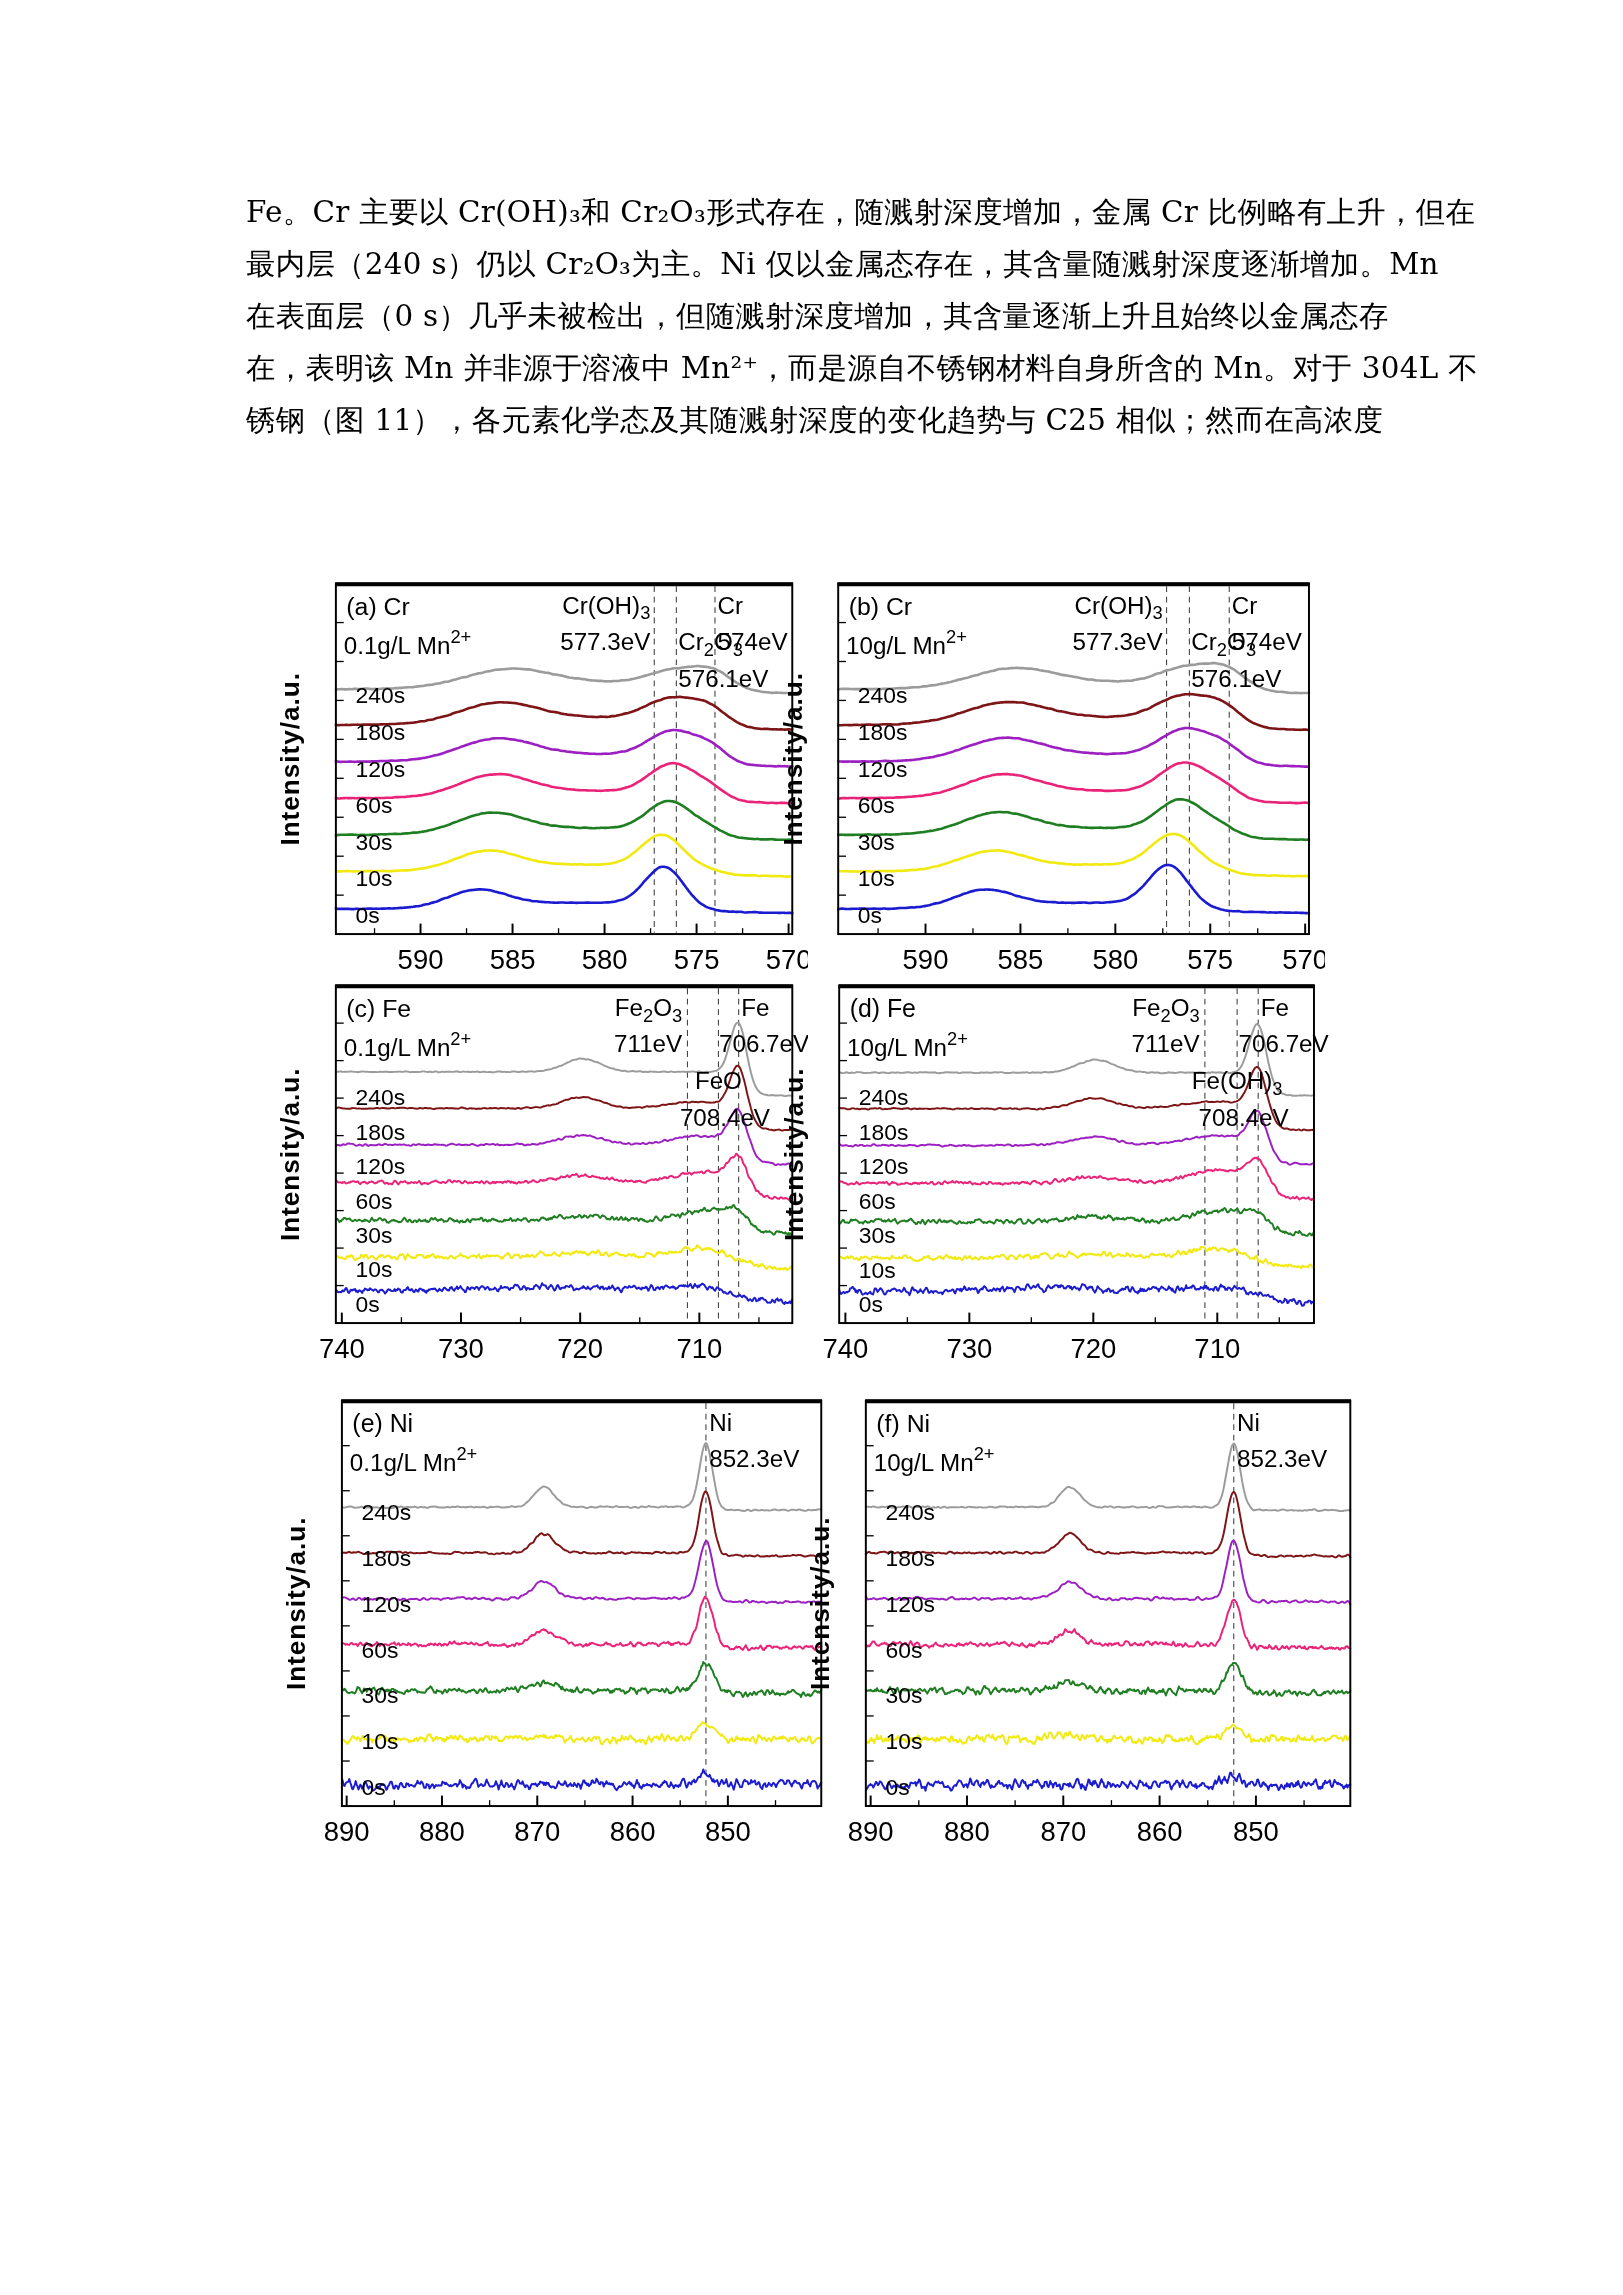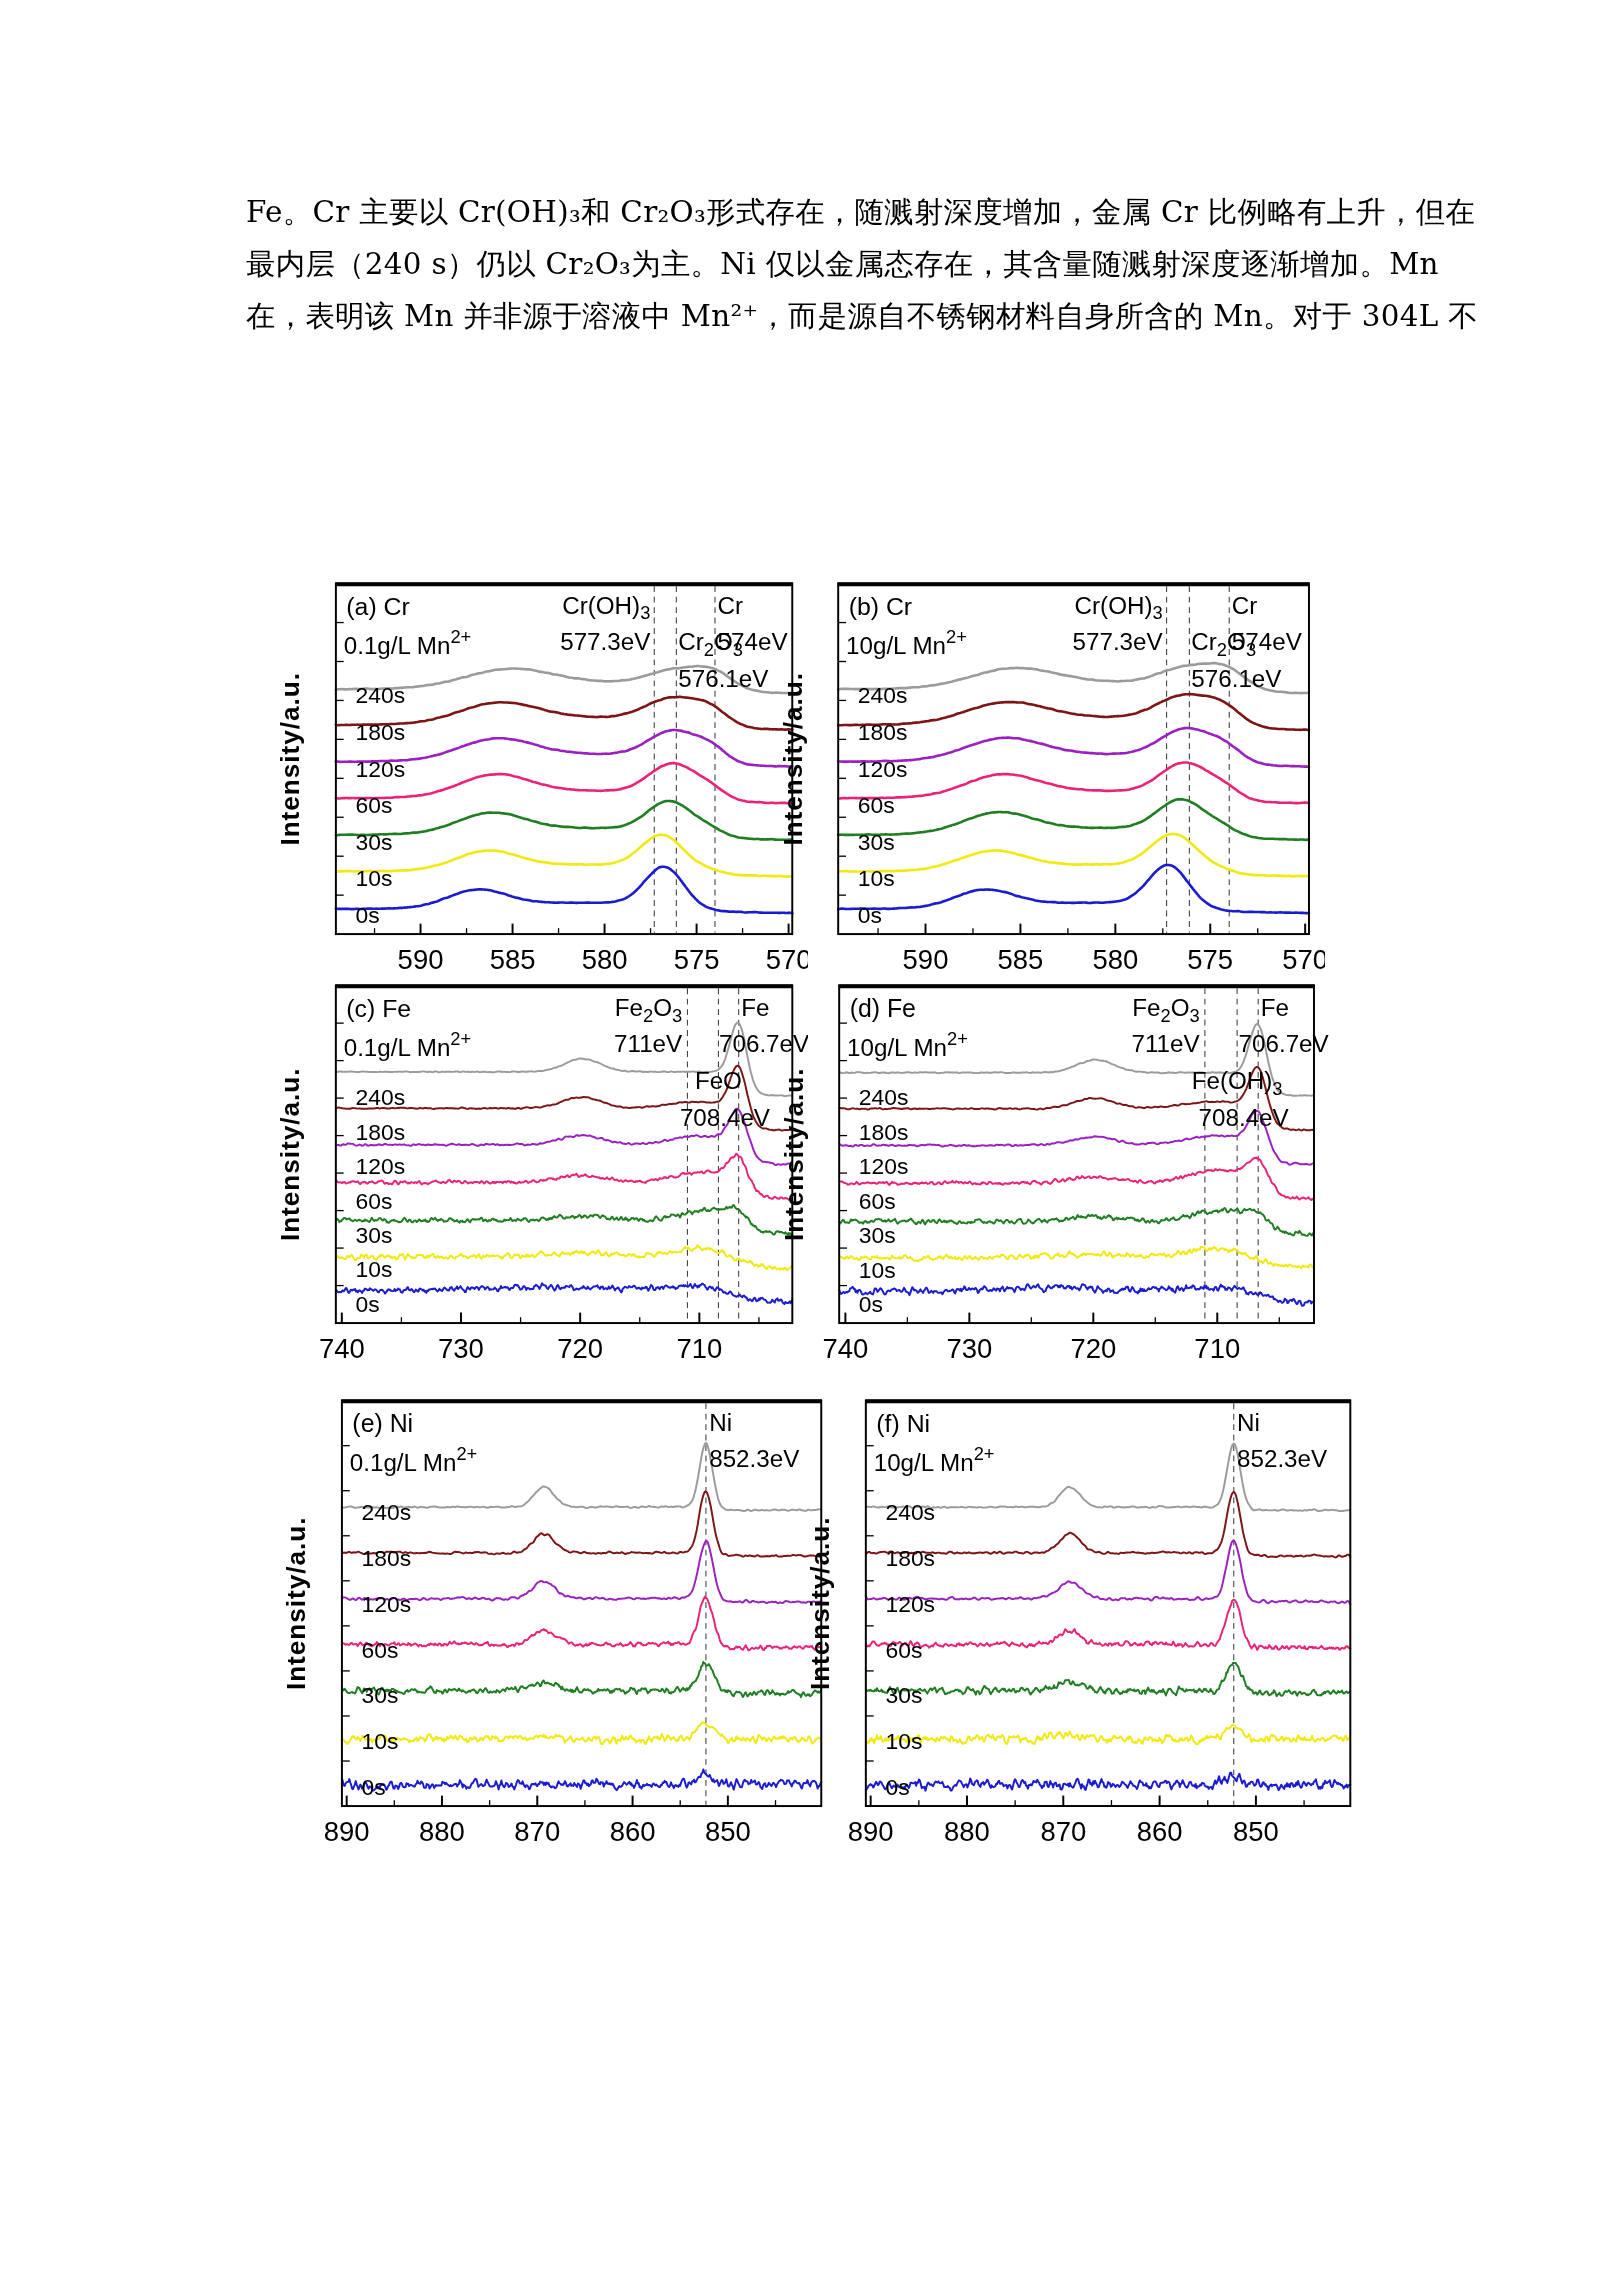--- a/index.html
+++ b/index.html
@@ -17,21 +17,23 @@
   #panel-e{left:283px;top:1398px;}
   #panel-f{left:807px;top:1398px;}
 </style>
 </head>
 <body>
 
 <div class="page">
   <div class="paragraph">
       <div class="tline">Fe。Cr 主要以 Cr(OH)₃和 Cr₂O₃形式存在，随溅射深度增加，金属 Cr 比例略有上升，但在</div>
       <div class="tline">最内层（240 s）仍以 Cr₂O₃为主。Ni 仅以金属态存在，其含量随溅射深度逐渐增加。Mn</div>
+      <div class="tline">在表面层（0 s）几乎未被检出，但随溅射深度增加，其含量逐渐上升且始终以金属态存</div>
       <div class="tline">在，表明该 Mn 并非源于溶液中 Mn²⁺，而是源自不锈钢材料自身所含的 Mn。对于 304L 不</div>
+      <div class="tline">锈钢（图 11），各元素化学态及其随溅射深度的变化趋势与 C25 相似；然而在高浓度</div>
     </div>
   <div class="figure">
     <div class="panel" id="panel-a">
         <svg width="531" height="408" viewBox="0 0 812 624">
           <line x1="576.9112903225812" y1="8" x2="576.9112903225812" y2="538" stroke="#3c3c3c" stroke-width="1.6" stroke-dasharray="9,7"></line>
           <line x1="610.6854838709663" y1="8" x2="610.6854838709663" y2="538" stroke="#3c3c3c" stroke-width="1.6" stroke-dasharray="9,7"></line>
           <line x1="669.7903225806442" y1="8" x2="669.7903225806442" y2="538" stroke="#3c3c3c" stroke-width="1.6" stroke-dasharray="9,7"></line>
           <polyline points="90.0,501.1 91.7,501.3 93.3,501.4 95.0,501.4 96.6,501.4 98.3,501.4 100.0,501.4 101.6,501.5 103.3,501.5 105.0,501.5 106.6,501.5 108.3,501.4 109.9,501.5 111.6,501.6 113.3,501.8 114.9,501.8 116.6,501.8 118.3,501.7 119.9,501.5 121.6,501.3 123.2,501.3 124.9,501.5 126.6,501.6 128.2,501.7 129.9,501.6 131.5,501.5 133.2,501.4 134.9,501.3 136.5,501.2 138.2,501.1 139.9,501.0 141.5,501.0 143.2,501.0 144.8,501.1 146.5,501.2 148.2,501.2 149.8,501.2 151.5,501.1 153.2,501.2 154.8,501.3 156.5,501.3 158.1,501.2 159.8,501.1 161.5,501.1 163.1,501.1 164.8,501.0 166.4,500.9 168.1,500.8 169.8,500.7 171.4,500.7 173.1,500.7 174.8,500.8 176.4,500.8 178.1,500.7 179.7,500.7 181.4,500.6 183.1,500.6 184.7,500.3 186.4,500.1 188.1,500.0 189.7,500.0 191.4,499.9 193.0,499.8 194.7,499.6 196.4,499.5 198.0,499.4 199.7,499.2 201.3,499.0 203.0,498.8 204.7,498.7 206.3,498.5 208.0,498.3 209.7,498.0 211.3,497.7 213.0,497.5 214.6,497.4 216.3,497.3 218.0,497.1 219.6,496.7 221.3,496.2 223.0,495.6 224.6,495.1 226.3,494.7 227.9,494.5 229.6,494.3 231.3,494.0 232.9,493.5 234.6,492.9 236.2,492.3 237.9,491.9 239.6,491.5 241.2,491.1 242.9,490.7 244.6,490.1 246.2,489.4 247.9,488.7 249.5,487.9 251.2,487.1 252.9,486.4 254.5,485.7 256.2,485.3 257.9,484.9 259.5,484.5 261.2,484.0 262.8,483.3 264.5,482.6 266.2,481.9 267.8,481.2 269.5,480.6 271.1,480.0 272.8,479.4 274.5,478.8 276.1,478.2 277.8,477.5 279.5,476.9 281.1,476.3 282.8,475.8 284.4,475.3 286.1,474.8 287.8,474.4 289.4,474.1 291.1,473.7 292.8,473.3 294.4,472.9 296.1,472.7 297.7,472.7 299.4,472.6 301.1,472.4 302.7,472.2 304.4,472.0 306.0,471.8 307.7,471.7 309.4,471.6 311.0,471.5 312.7,471.6 314.4,471.8 316.0,471.9 317.7,472.0 319.3,472.1 321.0,472.2 322.7,472.5 324.3,472.8 326.0,473.1 327.7,473.4 329.3,473.9 331.0,474.3 332.6,474.8 334.3,475.2 336.0,475.7 337.6,476.2 339.3,476.7 340.9,477.0 342.6,477.3 344.3,477.5 345.9,477.9 347.6,478.3 349.3,478.9 350.9,479.6 352.6,480.3 354.2,480.9 355.9,481.3 357.6,481.8 359.2,482.4 360.9,482.9 362.6,483.5 364.2,483.9 365.9,484.3 367.5,484.6 369.2,484.9 370.9,485.4 372.5,485.9 374.2,486.5 375.8,486.9 377.5,487.2 379.2,487.4 380.8,487.6 382.5,487.8 384.2,488.0 385.8,488.3 387.5,488.8 389.1,489.3 390.8,489.6 392.5,489.7 394.1,489.7 395.8,489.7 397.5,489.8 399.1,490.1 400.8,490.3 402.4,490.6 404.1,490.7 405.8,490.8 407.4,490.9 409.1,491.1 410.7,491.3 412.4,491.3 414.1,491.3 415.7,491.3 417.4,491.5 419.1,491.6 420.7,491.8 422.4,491.9 424.0,491.9 425.7,492.0 427.4,492.0 429.0,491.9 430.7,491.9 432.4,491.8 434.0,491.8 435.7,491.7 437.3,491.7 439.0,491.8 440.7,492.0 442.3,492.1 444.0,492.0 445.6,492.0 447.3,491.9 449.0,491.9 450.6,491.9 452.3,491.9 454.0,492.0 455.6,492.1 457.3,492.2 458.9,492.2 460.6,492.1 462.3,492.1 463.9,492.1 465.6,492.1 467.3,492.1 468.9,492.1 470.6,492.0 472.2,491.9 473.9,491.8 475.6,491.9 477.2,491.9 478.9,492.0 480.5,492.0 482.2,492.0 483.9,492.0 485.5,492.1 487.2,492.1 488.9,492.0 490.5,492.0 492.2,492.1 493.8,492.1 495.5,492.1 497.2,492.0 498.8,491.8 500.5,491.7 502.2,491.6 503.8,491.6 505.5,491.5 507.1,491.5 508.8,491.3 510.5,491.2 512.1,491.0 513.8,490.7 515.4,490.5 517.1,490.2 518.8,489.7 520.4,489.2 522.1,488.8 523.8,488.3 525.4,488.0 527.1,487.5 528.7,487.1 530.4,486.5 532.1,485.7 533.7,484.8 535.4,483.9 537.1,482.9 538.7,481.8 540.4,480.6 542.0,479.4 543.7,478.2 545.4,476.9 547.0,475.4 548.7,473.8 550.3,472.3 552.0,470.6 553.7,468.9 555.3,467.0 557.0,465.1 558.7,463.1 560.3,461.1 562.0,459.2 563.6,457.4 565.3,455.6 567.0,453.9 568.6,452.2 570.3,450.4 572.0,448.7 573.6,447.0 575.3,445.4 576.9,443.9 578.6,442.3 580.3,440.9 581.9,439.7 583.6,438.6 585.2,437.9 586.9,437.3 588.6,437.0 590.2,437.0 591.9,437.1 593.6,437.3 595.2,437.7 596.9,438.2 598.5,438.8 600.2,439.8 601.9,441.0 603.5,442.4 605.2,443.8 606.9,445.2 608.5,446.8 610.2,448.5 611.8,450.5 613.5,452.6 615.2,454.7 616.8,456.8 618.5,459.0 620.1,461.3 621.8,463.6 623.5,465.8 625.1,468.0 626.8,470.2 628.5,472.4 630.1,474.7 631.8,476.8 633.4,478.8 635.1,480.7 636.8,482.5 638.4,484.3 640.1,486.1 641.8,487.8 643.4,489.4 645.1,491.0 646.7,492.4 648.4,493.5 650.1,494.5 651.7,495.5 653.4,496.6 655.0,497.6 656.7,498.5 658.4,499.2 660.0,499.8 661.7,500.3 663.4,500.7 665.0,501.2 666.7,501.7 668.3,502.2 670.0,502.7 671.7,503.2 673.3,503.6 675.0,503.8 676.7,504.1 678.3,504.5 680.0,504.8 681.6,504.9 683.3,504.9 685.0,504.9 686.6,505.1 688.3,505.3 689.9,505.6 691.6,505.7 693.3,505.8 694.9,505.7 696.6,505.6 698.3,505.7 699.9,505.9 701.6,506.1 703.2,506.1 704.9,506.0 706.6,505.8 708.2,505.8 709.9,506.0 711.6,506.3 713.2,506.7 714.9,506.9 716.5,507.0 718.2,506.9 719.9,506.8 721.5,506.7 723.2,506.6 724.8,506.6 726.5,506.6 728.2,506.5 729.8,506.5 731.5,506.4 733.2,506.5 734.8,506.7 736.5,507.0 738.1,507.2 739.8,507.2 741.5,507.2 743.1,507.3 744.8,507.3 746.5,507.4 748.1,507.4 749.8,507.3 751.4,507.3 753.1,507.3 754.8,507.3 756.4,507.3 758.1,507.4 759.7,507.3 761.4,507.3 763.1,507.3 764.7,507.4 766.4,507.6 768.1,507.6 769.7,507.6 771.4,507.4 773.0,507.3 774.7,507.4 776.4,507.5 778.0,507.7 779.7,507.7 781.4,507.6 783.0,507.5 784.7,507.5 786.3,507.8 788.0,508.3" fill="none" stroke="#1b1bd0" stroke-width="4" stroke-linejoin="round" stroke-linecap="round"></polyline>
           <polyline points="90.0,444.6 91.7,444.3 93.3,444.1 95.0,444.1 96.6,444.1 98.3,444.1 100.0,444.0 101.6,444.0 103.3,443.9 105.0,443.8 106.6,443.8 108.3,443.8 109.9,443.8 111.6,443.9 113.3,444.0 114.9,444.2 116.6,444.2 118.3,444.2 119.9,444.1 121.6,444.0 123.2,443.9 124.9,444.0 126.6,444.1 128.2,444.2 129.9,444.2 131.5,444.1 133.2,443.9 134.9,443.8 136.5,443.8 138.2,443.8 139.9,443.7 141.5,443.7 143.2,443.7 144.8,443.7 146.5,443.9 148.2,444.0 149.8,443.9 151.5,443.8 153.2,443.7 154.8,443.6 156.5,443.6 158.1,443.6 159.8,443.5 161.5,443.4 163.1,443.4 164.8,443.5 166.4,443.7 168.1,443.8 169.8,443.9 171.4,443.9 173.1,443.8 174.8,443.7 176.4,443.5 178.1,443.4 179.7,443.3 181.4,443.2 183.1,443.1 184.7,443.0 186.4,442.8 188.1,442.8 189.7,442.7 191.4,442.7 193.0,442.6 194.7,442.5 196.4,442.5 198.0,442.6 199.7,442.5 201.3,442.4 203.0,442.2 204.7,442.1 206.3,441.9 208.0,441.6 209.7,441.3 211.3,441.1 213.0,440.9 214.6,440.7 216.3,440.5 218.0,440.2 219.6,440.0 221.3,439.7 223.0,439.5 224.6,439.3 226.3,439.1 227.9,438.8 229.6,438.3 231.3,437.9 232.9,437.5 234.6,437.1 236.2,436.7 237.9,436.3 239.6,435.8 241.2,435.3 242.9,435.0 244.6,434.7 246.2,434.4 247.9,433.9 249.5,433.3 251.2,432.8 252.9,432.2 254.5,431.8 256.2,431.3 257.9,430.8 259.5,430.3 261.2,429.7 262.8,429.0 264.5,428.3 266.2,427.6 267.8,427.0 269.5,426.2 271.1,425.5 272.8,424.8 274.5,424.3 276.1,423.8 277.8,423.2 279.5,422.7 281.1,422.2 282.8,421.5 284.4,420.8 286.1,420.1 287.8,419.4 289.4,418.7 291.1,418.0 292.8,417.5 294.4,417.0 296.1,416.7 297.7,416.3 299.4,415.8 301.1,415.3 302.7,414.9 304.4,414.5 306.0,414.1 307.7,413.9 309.4,413.7 311.0,413.5 312.7,413.3 314.4,412.9 316.0,412.6 317.7,412.4 319.3,412.3 321.0,412.2 322.7,412.1 324.3,412.1 326.0,412.2 327.7,412.3 329.3,412.3 331.0,412.4 332.6,412.4 334.3,412.5 336.0,412.6 337.6,412.9 339.3,413.3 340.9,413.6 342.6,413.8 344.3,414.0 345.9,414.2 347.6,414.6 349.3,415.1 350.9,415.8 352.6,416.4 354.2,416.9 355.9,417.3 357.6,417.5 359.2,417.9 360.9,418.3 362.6,418.8 364.2,419.2 365.9,419.7 367.5,420.2 369.2,420.8 370.9,421.4 372.5,421.9 374.2,422.4 375.8,422.9 377.5,423.4 379.2,423.8 380.8,424.2 382.5,424.6 384.2,425.0 385.8,425.4 387.5,425.8 389.1,426.2 390.8,426.7 392.5,427.2 394.1,427.6 395.8,428.0 397.5,428.4 399.1,428.8 400.8,429.2 402.4,429.4 404.1,429.6 405.8,429.8 407.4,430.0 409.1,430.2 410.7,430.4 412.4,430.7 414.1,431.0 415.7,431.3 417.4,431.5 419.1,431.7 420.7,431.9 422.4,432.0 424.0,432.2 425.7,432.3 427.4,432.5 429.0,432.5 430.7,432.5 432.4,432.5 434.0,432.6 435.7,432.7 437.3,432.8 439.0,433.0 440.7,433.0 442.3,433.1 444.0,433.1 445.6,433.3 447.3,433.4 449.0,433.5 450.6,433.5 452.3,433.4 454.0,433.3 455.6,433.3 457.3,433.4 458.9,433.5 460.6,433.4 462.3,433.3 463.9,433.2 465.6,433.2 467.3,433.4 468.9,433.7 470.6,433.9 472.2,434.0 473.9,433.9 475.6,433.7 477.2,433.6 478.9,433.6 480.5,433.6 482.2,433.5 483.9,433.5 485.5,433.5 487.2,433.6 488.9,433.7 490.5,433.8 492.2,433.8 493.8,433.8 495.5,433.6 497.2,433.4 498.8,433.2 500.5,433.0 502.2,433.0 503.8,432.9 505.5,432.7 507.1,432.5 508.8,432.3 510.5,432.0 512.1,431.8 513.8,431.4 515.4,430.9 517.1,430.4 518.8,430.0 520.4,429.5 522.1,428.9 523.8,428.3 525.4,427.7 527.1,427.1 528.7,426.5 530.4,425.8 532.1,425.0 533.7,424.1 535.4,423.1 537.1,422.1 538.7,421.0 540.4,419.7 542.0,418.3 543.7,417.0 545.4,415.6 547.0,414.5 548.7,413.3 550.3,411.9 552.0,410.4 553.7,408.8 555.3,407.4 557.0,405.9 558.7,404.4 560.3,403.0 562.0,401.6 563.6,400.3 565.3,399.0 567.0,397.6 568.6,396.3 570.3,394.9 572.0,393.7 573.6,392.7 575.3,391.6 576.9,390.7 578.6,389.8 580.3,389.1 581.9,388.7 583.6,388.5 585.2,388.3 586.9,388.3 588.6,388.3 590.2,388.4 591.9,388.5 593.6,388.7 595.2,389.1 596.9,389.9 598.5,390.8 600.2,391.7 601.9,392.7 603.5,393.6 605.2,394.8 606.9,396.1 608.5,397.6 610.2,399.2 611.8,400.8 613.5,402.4 615.2,404.0 616.8,405.7 618.5,407.4 620.1,409.1 621.8,410.8 623.5,412.3 625.1,413.9 626.8,415.5 628.5,417.1 630.1,418.6 631.8,420.1 633.4,421.6 635.1,423.2 636.8,424.6 638.4,426.0 640.1,427.2 641.8,428.3 643.4,429.3 645.1,430.2 646.7,431.0 648.4,432.0 650.1,432.9 651.7,433.9 653.4,434.8 655.0,435.7 656.7,436.4 658.4,437.1 660.0,437.8 661.7,438.5 663.4,439.2 665.0,439.8 666.7,440.4 668.3,440.9 670.0,441.5 671.7,442.0 673.3,442.7 675.0,443.3 676.7,443.8 678.3,444.4 680.0,444.8 681.6,445.2 683.3,445.5 685.0,445.9 686.6,446.3 688.3,446.8 689.9,447.1 691.6,447.3 693.3,447.5 694.9,447.9 696.6,448.3 698.3,448.8 699.9,449.1 701.6,449.3 703.2,449.4 704.9,449.4 706.6,449.6 708.2,449.7 709.9,449.8 711.6,449.9 713.2,450.0 714.9,450.2 716.5,450.2 718.2,450.2 719.9,450.2 721.5,450.2 723.2,450.2 724.8,450.2 726.5,450.3 728.2,450.2 729.8,450.2 731.5,450.3 733.2,450.5 734.8,450.8 736.5,451.1 738.1,451.1 739.8,451.0 741.5,450.8 743.1,450.7 744.8,450.7 746.5,450.8 748.1,450.9 749.8,450.9 751.4,451.0 753.1,451.1 754.8,451.3 756.4,451.3 758.1,451.3 759.7,451.3 761.4,451.4 763.1,451.5 764.7,451.4 766.4,451.3 768.1,451.1 769.7,451.1 771.4,451.3 773.0,451.5 774.7,451.8 776.4,451.9 778.0,452.1 779.7,452.1 781.4,452.1 783.0,452.0 784.7,452.0 786.3,452.0 788.0,452.1" fill="none" stroke="#f2e90e" stroke-width="4" stroke-linejoin="round" stroke-linecap="round"></polyline>
           <polyline points="90.0,389.0 91.7,388.8 93.3,388.5 95.0,388.3 96.6,388.1 98.3,388.0 100.0,388.1 101.6,388.0 103.3,388.1 105.0,388.0 106.6,388.0 108.3,387.9 109.9,387.9 111.6,387.9 113.3,387.9 114.9,387.9 116.6,387.9 118.3,388.0 119.9,388.2 121.6,388.4 123.2,388.5 124.9,388.5 126.6,388.4 128.2,388.2 129.9,388.1 131.5,388.1 133.2,388.2 134.9,388.4 136.5,388.5 138.2,388.5 139.9,388.4 141.5,388.3 143.2,388.2 144.8,388.0 146.5,387.9 148.2,387.9 149.8,387.8 151.5,387.8 153.2,387.7 154.8,387.6 156.5,387.6 158.1,387.4 159.8,387.4 161.5,387.4 163.1,387.5 164.8,387.5 166.4,387.5 168.1,387.3 169.8,387.2 171.4,387.0 173.1,387.0 174.8,386.9 176.4,386.9 178.1,386.8 179.7,386.8 181.4,386.8 183.1,386.8 184.7,386.9 186.4,387.0 188.1,387.0 189.7,386.9 191.4,386.6 193.0,386.3 194.7,386.1 196.4,386.0 198.0,386.0 199.7,386.0 201.3,385.9 203.0,385.7 204.7,385.3 206.3,385.0 208.0,384.9 209.7,384.9 211.3,384.9 213.0,384.8 214.6,384.6 216.3,384.4 218.0,384.1 219.6,383.8 221.3,383.6 223.0,383.3 224.6,383.0 226.3,382.7 227.9,382.5 229.6,382.2 231.3,381.7 232.9,381.3 234.6,380.9 236.2,380.6 237.9,380.3 239.6,379.9 241.2,379.3 242.9,378.7 244.6,378.1 246.2,377.7 247.9,377.2 249.5,376.7 251.2,376.2 252.9,375.8 254.5,375.4 256.2,375.0 257.9,374.4 259.5,373.9 261.2,373.3 262.8,372.8 264.5,372.0 266.2,371.2 267.8,370.4 269.5,369.8 271.1,369.2 272.8,368.8 274.5,368.2 276.1,367.6 277.8,366.9 279.5,366.2 281.1,365.6 282.8,365.0 284.4,364.5 286.1,363.9 287.8,363.4 289.4,362.7 291.1,362.1 292.8,361.4 294.4,360.8 296.1,360.2 297.7,359.7 299.4,359.2 301.1,358.8 302.7,358.3 304.4,357.9 306.0,357.5 307.7,357.1 309.4,356.6 311.0,356.0 312.7,355.6 314.4,355.4 316.0,355.3 317.7,355.1 319.3,354.8 321.0,354.5 322.7,354.4 324.3,354.3 326.0,354.3 327.7,354.3 329.3,354.4 331.0,354.5 332.6,354.5 334.3,354.5 336.0,354.4 337.6,354.4 339.3,354.5 340.9,354.7 342.6,355.0 344.3,355.2 345.9,355.4 347.6,355.6 349.3,355.7 350.9,355.9 352.6,356.2 354.2,356.5 355.9,356.8 357.6,357.1 359.2,357.6 360.9,358.2 362.6,358.8 364.2,359.3 365.9,359.8 367.5,360.3 369.2,360.8 370.9,361.3 372.5,361.8 374.2,362.3 375.8,362.9 377.5,363.4 379.2,363.8 380.8,364.1 382.5,364.4 384.2,364.8 385.8,365.4 387.5,366.1 389.1,366.7 390.8,367.1 392.5,367.4 394.1,367.7 395.8,368.1 397.5,368.7 399.1,369.3 400.8,369.9 402.4,370.5 404.1,370.9 405.8,371.2 407.4,371.5 409.1,371.7 410.7,371.9 412.4,372.2 414.1,372.6 415.7,373.1 417.4,373.6 419.1,373.9 420.7,374.1 422.4,374.2 424.0,374.2 425.7,374.2 427.4,374.4 429.0,374.7 430.7,375.1 432.4,375.3 434.0,375.5 435.7,375.7 437.3,375.9 439.0,376.0 440.7,376.0 442.3,376.0 444.0,376.0 445.6,376.1 447.3,376.2 449.0,376.3 450.6,376.4 452.3,376.6 454.0,376.8 455.6,377.1 457.3,377.3 458.9,377.4 460.6,377.6 462.3,377.7 463.9,377.7 465.6,377.6 467.3,377.4 468.9,377.2 470.6,377.1 472.2,377.2 473.9,377.3 475.6,377.5 477.2,377.7 478.9,377.9 480.5,378.0 482.2,378.1 483.9,378.1 485.5,378.1 487.2,377.9 488.9,377.8 490.5,377.7 492.2,377.7 493.8,377.6 495.5,377.4 497.2,377.3 498.8,377.4 500.5,377.5 502.2,377.5 503.8,377.5 505.5,377.4 507.1,377.3 508.8,377.1 510.5,377.0 512.1,376.9 513.8,376.8 515.4,376.7 517.1,376.5 518.8,376.4 520.4,376.2 522.1,376.0 523.8,375.7 525.4,375.3 527.1,374.9 528.7,374.4 530.4,373.9 532.1,373.3 533.7,372.7 535.4,371.9 537.1,371.3 538.7,370.6 540.4,369.9 542.0,369.1 543.7,368.2 545.4,367.3 547.0,366.3 548.7,365.3 550.3,364.3 552.0,363.3 553.7,362.3 555.3,361.4 557.0,360.4 558.7,359.3 560.3,358.1 562.0,356.8 563.6,355.3 565.3,353.8 567.0,352.4 568.6,351.0 570.3,349.7 572.0,348.4 573.6,347.3 575.3,346.2 576.9,345.2 578.6,344.0 580.3,342.8 581.9,341.7 583.6,340.8 585.2,340.1 586.9,339.4 588.6,338.7 590.2,337.9 591.9,337.3 593.6,336.9 595.2,336.6 596.9,336.5 598.5,336.4 600.2,336.4 601.9,336.6 603.5,336.8 605.2,337.1 606.9,337.4 608.5,337.9 610.2,338.5 611.8,339.2 613.5,340.0 615.2,340.9 616.8,341.8 618.5,342.7 620.1,343.7 621.8,344.8 623.5,345.8 625.1,347.0 626.8,348.1 628.5,349.3 630.1,350.6 631.8,351.8 633.4,353.1 635.1,354.5 636.8,355.9 638.4,357.2 640.1,358.3 641.8,359.3 643.4,360.1 645.1,361.1 646.7,362.3 648.4,363.5 650.1,364.7 651.7,365.8 653.4,366.8 655.0,367.7 656.7,368.7 658.4,369.7 660.0,370.8 661.7,371.8 663.4,372.8 665.0,373.9 666.7,375.0 668.3,376.0 670.0,376.8 671.7,377.6 673.3,378.7 675.0,379.8 676.7,380.9 678.3,381.8 680.0,382.5 681.6,383.2 683.3,384.0 685.0,384.9 686.6,385.7 688.3,386.6 689.9,387.4 691.6,388.2 693.3,388.8 694.9,389.3 696.6,389.7 698.3,390.1 699.9,390.5 701.6,391.0 703.2,391.6 704.9,392.1 706.6,392.4 708.2,392.6 709.9,392.7 711.6,392.9 713.2,393.1 714.9,393.3 716.5,393.5 718.2,393.7 719.9,393.9 721.5,394.0 723.2,394.1 724.8,394.2 726.5,394.4 728.2,394.6 729.8,394.7 731.5,394.6 733.2,394.5 734.8,394.4 736.5,394.6 738.1,394.9 739.8,395.1 741.5,395.2 743.1,395.2 744.8,395.2 746.5,395.3 748.1,395.2 749.8,395.2 751.4,395.1 753.1,395.0 754.8,394.9 756.4,394.8 758.1,395.0 759.7,395.2 761.4,395.5 763.1,395.6 764.7,395.7 766.4,395.7 768.1,395.7 769.7,395.7 771.4,395.8 773.0,395.7 774.7,395.7 776.4,395.7 778.0,395.8 779.7,395.8 781.4,395.7 783.0,395.6 784.7,395.6 786.3,395.7 788.0,395.8" fill="none" stroke="#1f7d22" stroke-width="4" stroke-linejoin="round" stroke-linecap="round"></polyline>

